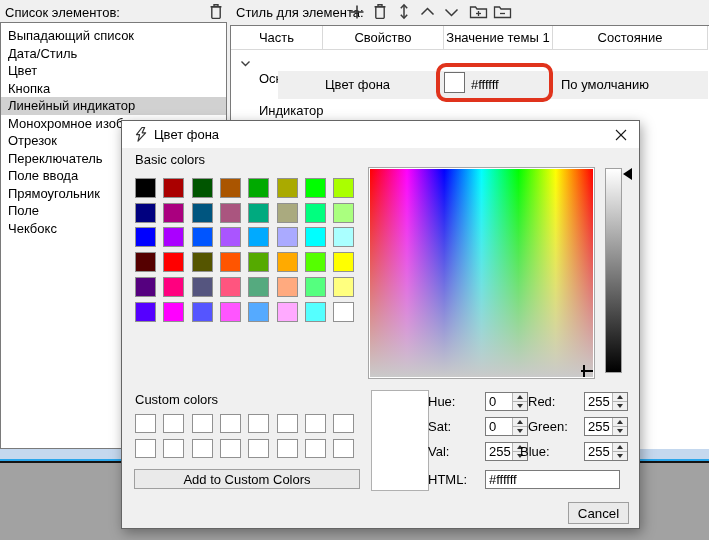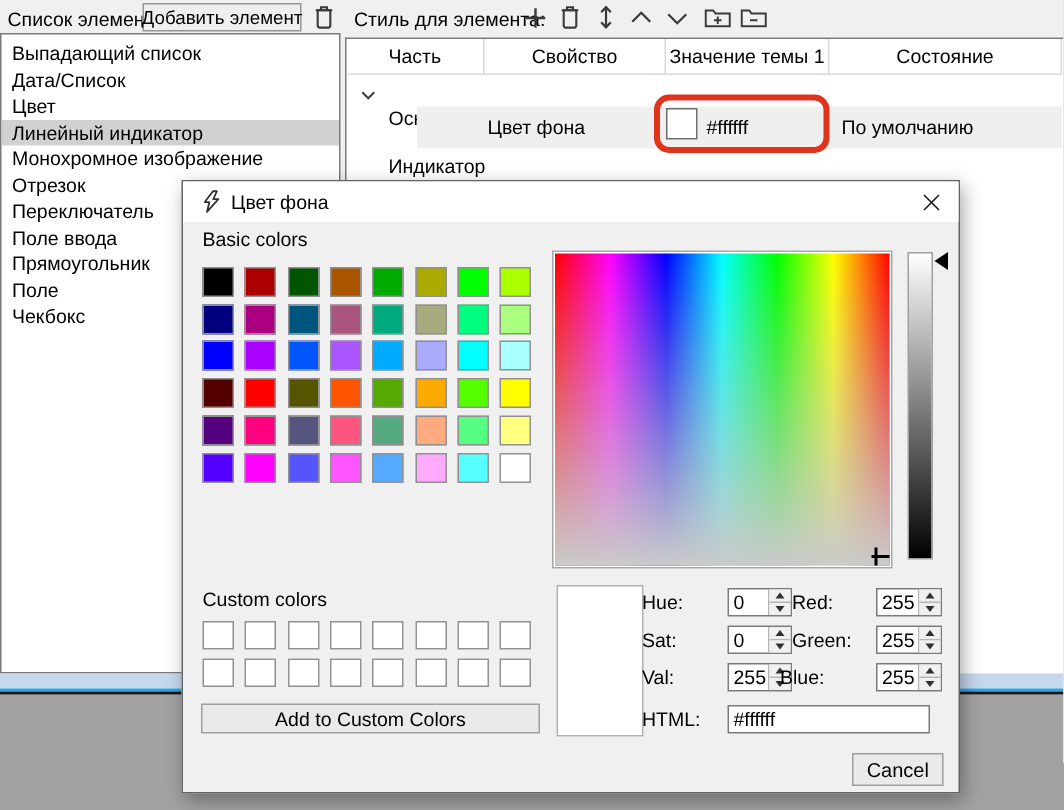--- a/index.html
+++ b/index.html
@@ -97,21 +97,20 @@
       background:#eaeaea; border:1px solid #9f9f9f; display:flex; align-items:center; justify-content:center; }
 </style>
 </head>
 <body>
 
 <div id="screen" style="background: rgb(162, 162, 162);">
 
   <div id="app-window">
 
     <span class="tb-label" style="left:5px">Список элементов:</span>
-    <button id="add-element-btn">Добавить элемент</button>
     <span class="icon-btn" style="left:207px">
       <svg width="16" height="17" viewBox="0 0 16 17" fill="none" stroke="#3a3a3a" stroke-width="1.4">
         <path d="M6 3.5 V1.8 h4 v1.7"></path>
           <line x1="2.5" y1="3.8" x2="13.5" y2="3.8"></line>
         <path d="M3.8 3.8 h8.4 v10.4 a1.2 1.2 0 0 1 -1.2 1.2 h-6 a1.2 1.2 0 0 1 -1.2 -1.2 z"></path>
       </svg>
     </span>
 
     <span class="tb-label" style="left:236px">Стиль для элемента:</span>
     <span class="icon-btn" style="left:348px">
@@ -153,22 +152,23 @@
     </span>
     <span class="icon-btn" style="left:492px;width:20px">
       <svg width="19" height="16" viewBox="0 0 19 16" fill="none" stroke="#3a3a3a" stroke-width="1.3">
         <path d="M1.5 13.5 V3 h5 l1.5 2 h9.5 v8.5 z"></path>
           <line x1="7" y1="9.5" x2="12" y2="9.5"></line>
       </svg>
     </span>
 
     <div id="element-list">
         <div class="list-item">Выпадающий список</div>
-        <div class="list-item">Дата/Список</div>
+        <div class="list-item">Дата/Стиль</div>
         <div class="list-item">Цвет</div>
+        <div class="list-item">Кнопка</div>
         <div class="list-item selected">Линейный индикатор</div>
         <div class="list-item">Монохромное изображение</div>
         <div class="list-item">Отрезок</div>
         <div class="list-item">Переключатель</div>
         <div class="list-item">Поле ввода</div>
         <div class="list-item">Прямоугольник</div>
         <div class="list-item">Поле</div>
         <div class="list-item">Чекбокс</div>
       </div>
 

